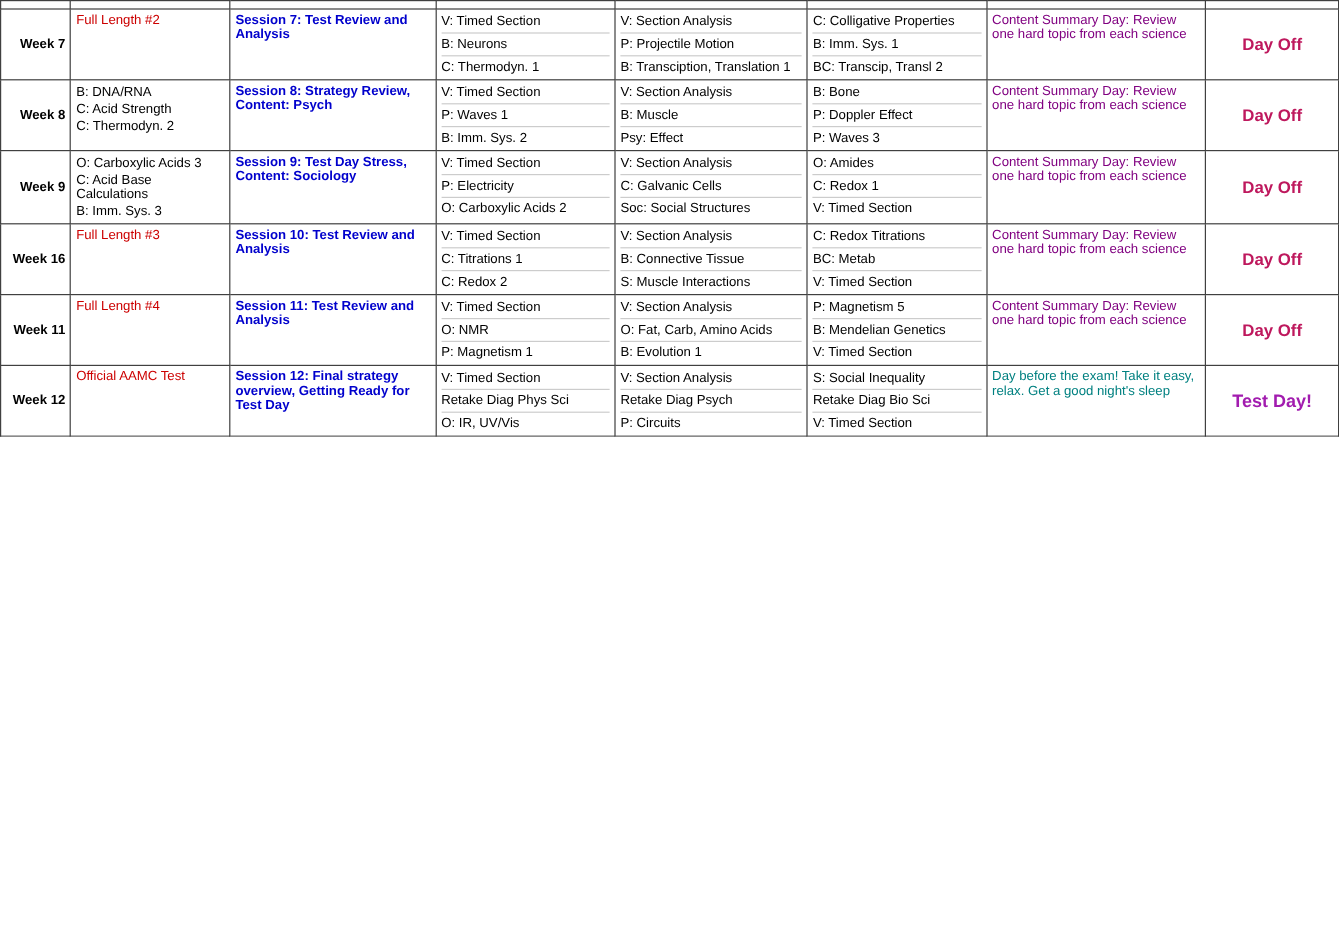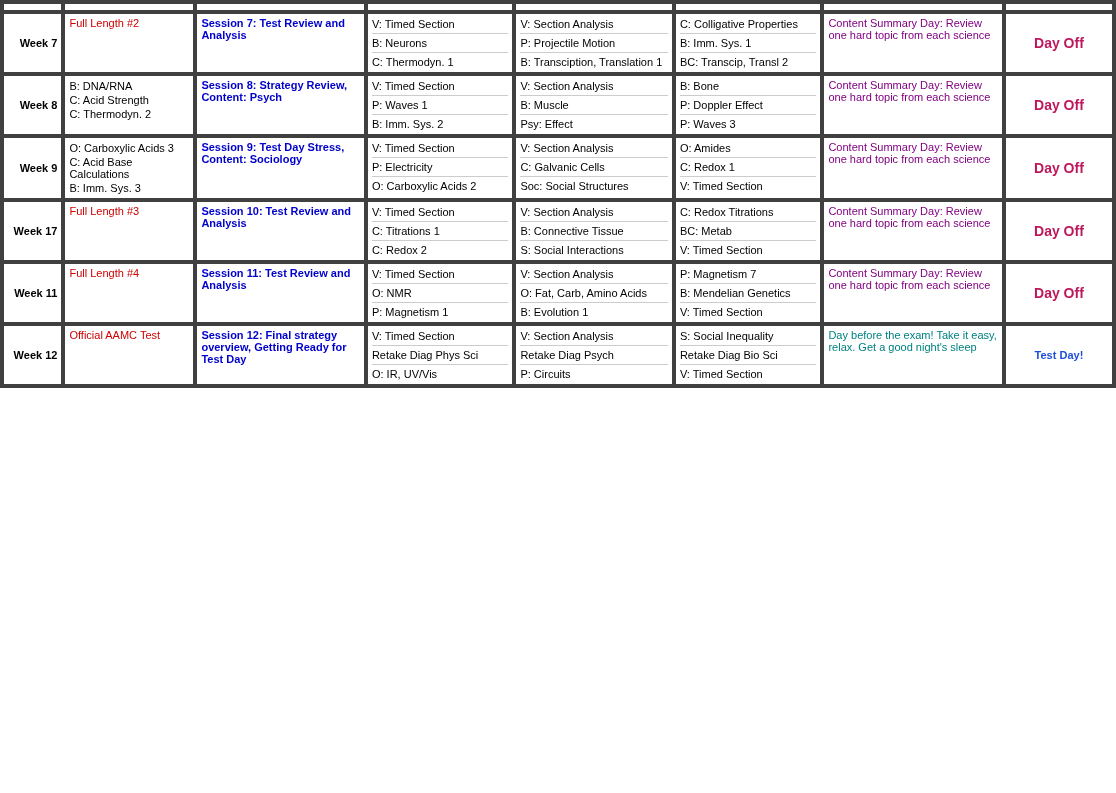--- a/index.html
+++ b/index.html
@@ -1,26 +1,26 @@
 <!DOCTYPE html>
 <html><head>
   <meta charset="utf-8">
   <style>
     * { box-sizing: border-box; margin: 0; padding: 0; }
     body { font-family: Arial, sans-serif; font-size: 11px; background: #fff; }
     table { border-collapse: collapse; width: 1116px; }
-    th, td { border: 4px solid #404040; padding: 3px 4px; vertical-align: top; }
+    th, td { border: 1px solid #404040; padding: 3px 4px; vertical-align: top; }
     th { text-align: center; font-weight: bold; text-decoration: underline; background: #fff; }
     .week-cell { text-align: right; font-weight: bold; vertical-align: middle; white-space: nowrap; }
     .red { color: #cc0000; }
     .blue { color: #0000cc; font-weight: bold; }
     .purple { color: #800080; }
     .green { color: #be185d; font-weight: bold; font-size: 14px; text-align: center; }
     .teal { color: #008080; }
-    .red-test { color: #1d4ed8; font-weight: bold; font-size: 11px; }
+    .red-test { color: #a21caf; font-weight: bold; font-size: 15px; }
     .sub-cell { border: none; padding: 1px 0; display: block; }
   </style>
 </head>
 <body>
 
 <table>
   <thead>
     <tr>
       <th style="width:50px;"></th>
       <th style="width:120px;"></th>
@@ -119,36 +119,36 @@
           <span class="sub-cell">O: Amides</span>
           <div style="border-top: 1px solid rgb(204, 204, 204); margin: 2px 0px;"></div>
           <span class="sub-cell">C: Redox 1</span>
           <div style="border-top: 1px solid rgb(204, 204, 204); margin: 2px 0px;"></div>
           <span class="sub-cell">V: Timed Section</span>
         </td>
         <td><span class="purple">Content Summary Day: Review one hard topic from each science</span></td>
         <td style="text-align: center; vertical-align: middle;"><span class="green">Day Off</span></td>
       </tr>
       <tr>
-        <td class="week-cell">Week 17</td>
+        <td class="week-cell">Week 16</td>
         <td><span class="red">Full Length #3</span></td>
         <td><span class="blue">Session 10: Test Review and Analysis</span></td>
         <td>
           <span class="sub-cell">V: Timed Section</span>
           <div style="border-top: 1px solid rgb(204, 204, 204); margin: 2px 0px;"></div>
           <span class="sub-cell">C: Titrations 1</span>
           <div style="border-top: 1px solid rgb(204, 204, 204); margin: 2px 0px;"></div>
           <span class="sub-cell">C: Redox 2</span>
         </td>
         <td>
           <span class="sub-cell">V: Section Analysis</span>
           <div style="border-top: 1px solid rgb(204, 204, 204); margin: 2px 0px;"></div>
           <span class="sub-cell">B: Connective Tissue</span>
           <div style="border-top: 1px solid rgb(204, 204, 204); margin: 2px 0px;"></div>
-          <span class="sub-cell">S: Social Interactions</span>
+          <span class="sub-cell">S: Muscle Interactions</span>
         </td>
         <td>
           <span class="sub-cell">C: Redox Titrations</span>
           <div style="border-top: 1px solid rgb(204, 204, 204); margin: 2px 0px;"></div>
           <span class="sub-cell">BC: Metab</span>
           <div style="border-top: 1px solid rgb(204, 204, 204); margin: 2px 0px;"></div>
           <span class="sub-cell">V: Timed Section</span>
         </td>
         <td><span class="purple">Content Summary Day: Review one hard topic from each science</span></td>
         <td style="text-align: center; vertical-align: middle;"><span class="green">Day Off</span></td>
@@ -165,21 +165,21 @@
           <span class="sub-cell">P: Magnetism 1</span>
         </td>
         <td>
           <span class="sub-cell">V: Section Analysis</span>
           <div style="border-top: 1px solid rgb(204, 204, 204); margin: 2px 0px;"></div>
           <span class="sub-cell">O: Fat, Carb, Amino Acids</span>
           <div style="border-top: 1px solid rgb(204, 204, 204); margin: 2px 0px;"></div>
           <span class="sub-cell">B: Evolution 1</span>
         </td>
         <td>
-          <span class="sub-cell">P: Magnetism 7</span>
+          <span class="sub-cell">P: Magnetism 5</span>
           <div style="border-top: 1px solid rgb(204, 204, 204); margin: 2px 0px;"></div>
           <span class="sub-cell">B: Mendelian Genetics</span>
           <div style="border-top: 1px solid rgb(204, 204, 204); margin: 2px 0px;"></div>
           <span class="sub-cell">V: Timed Section</span>
         </td>
         <td><span class="purple">Content Summary Day: Review one hard topic from each science</span></td>
         <td style="text-align: center; vertical-align: middle;"><span class="green">Day Off</span></td>
       </tr>
       <tr>
         <td class="week-cell">Week 12</td>

